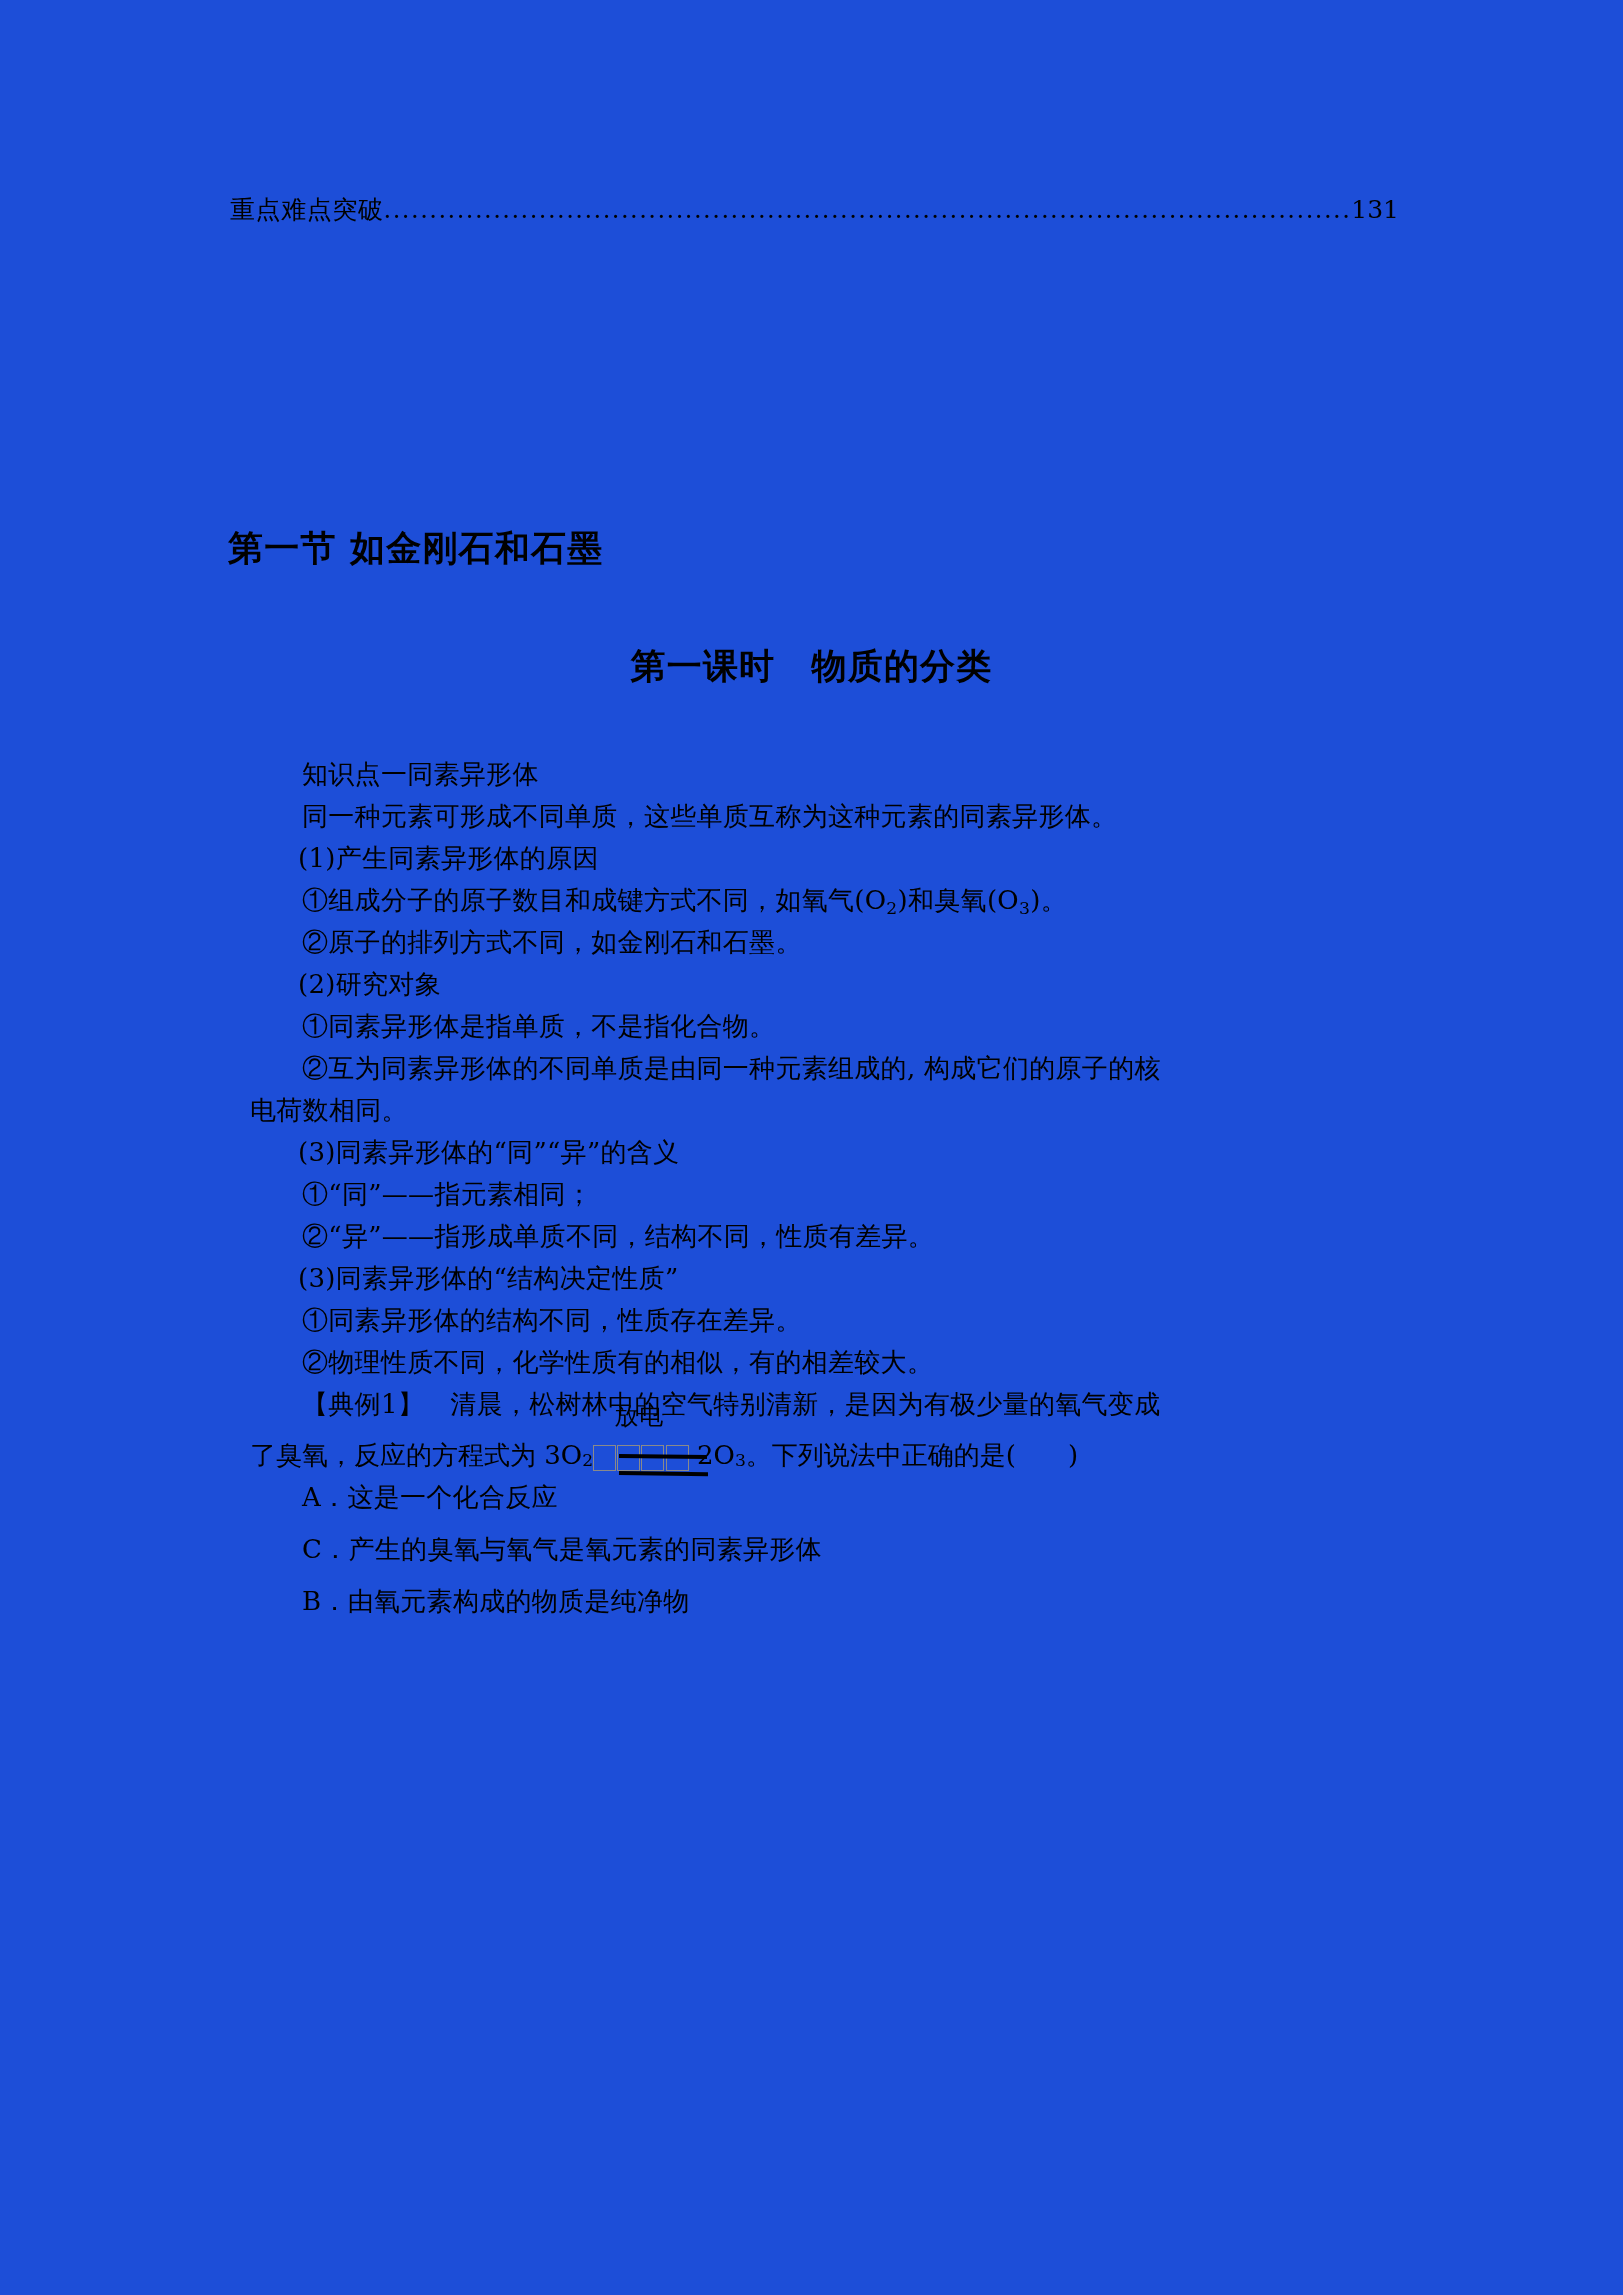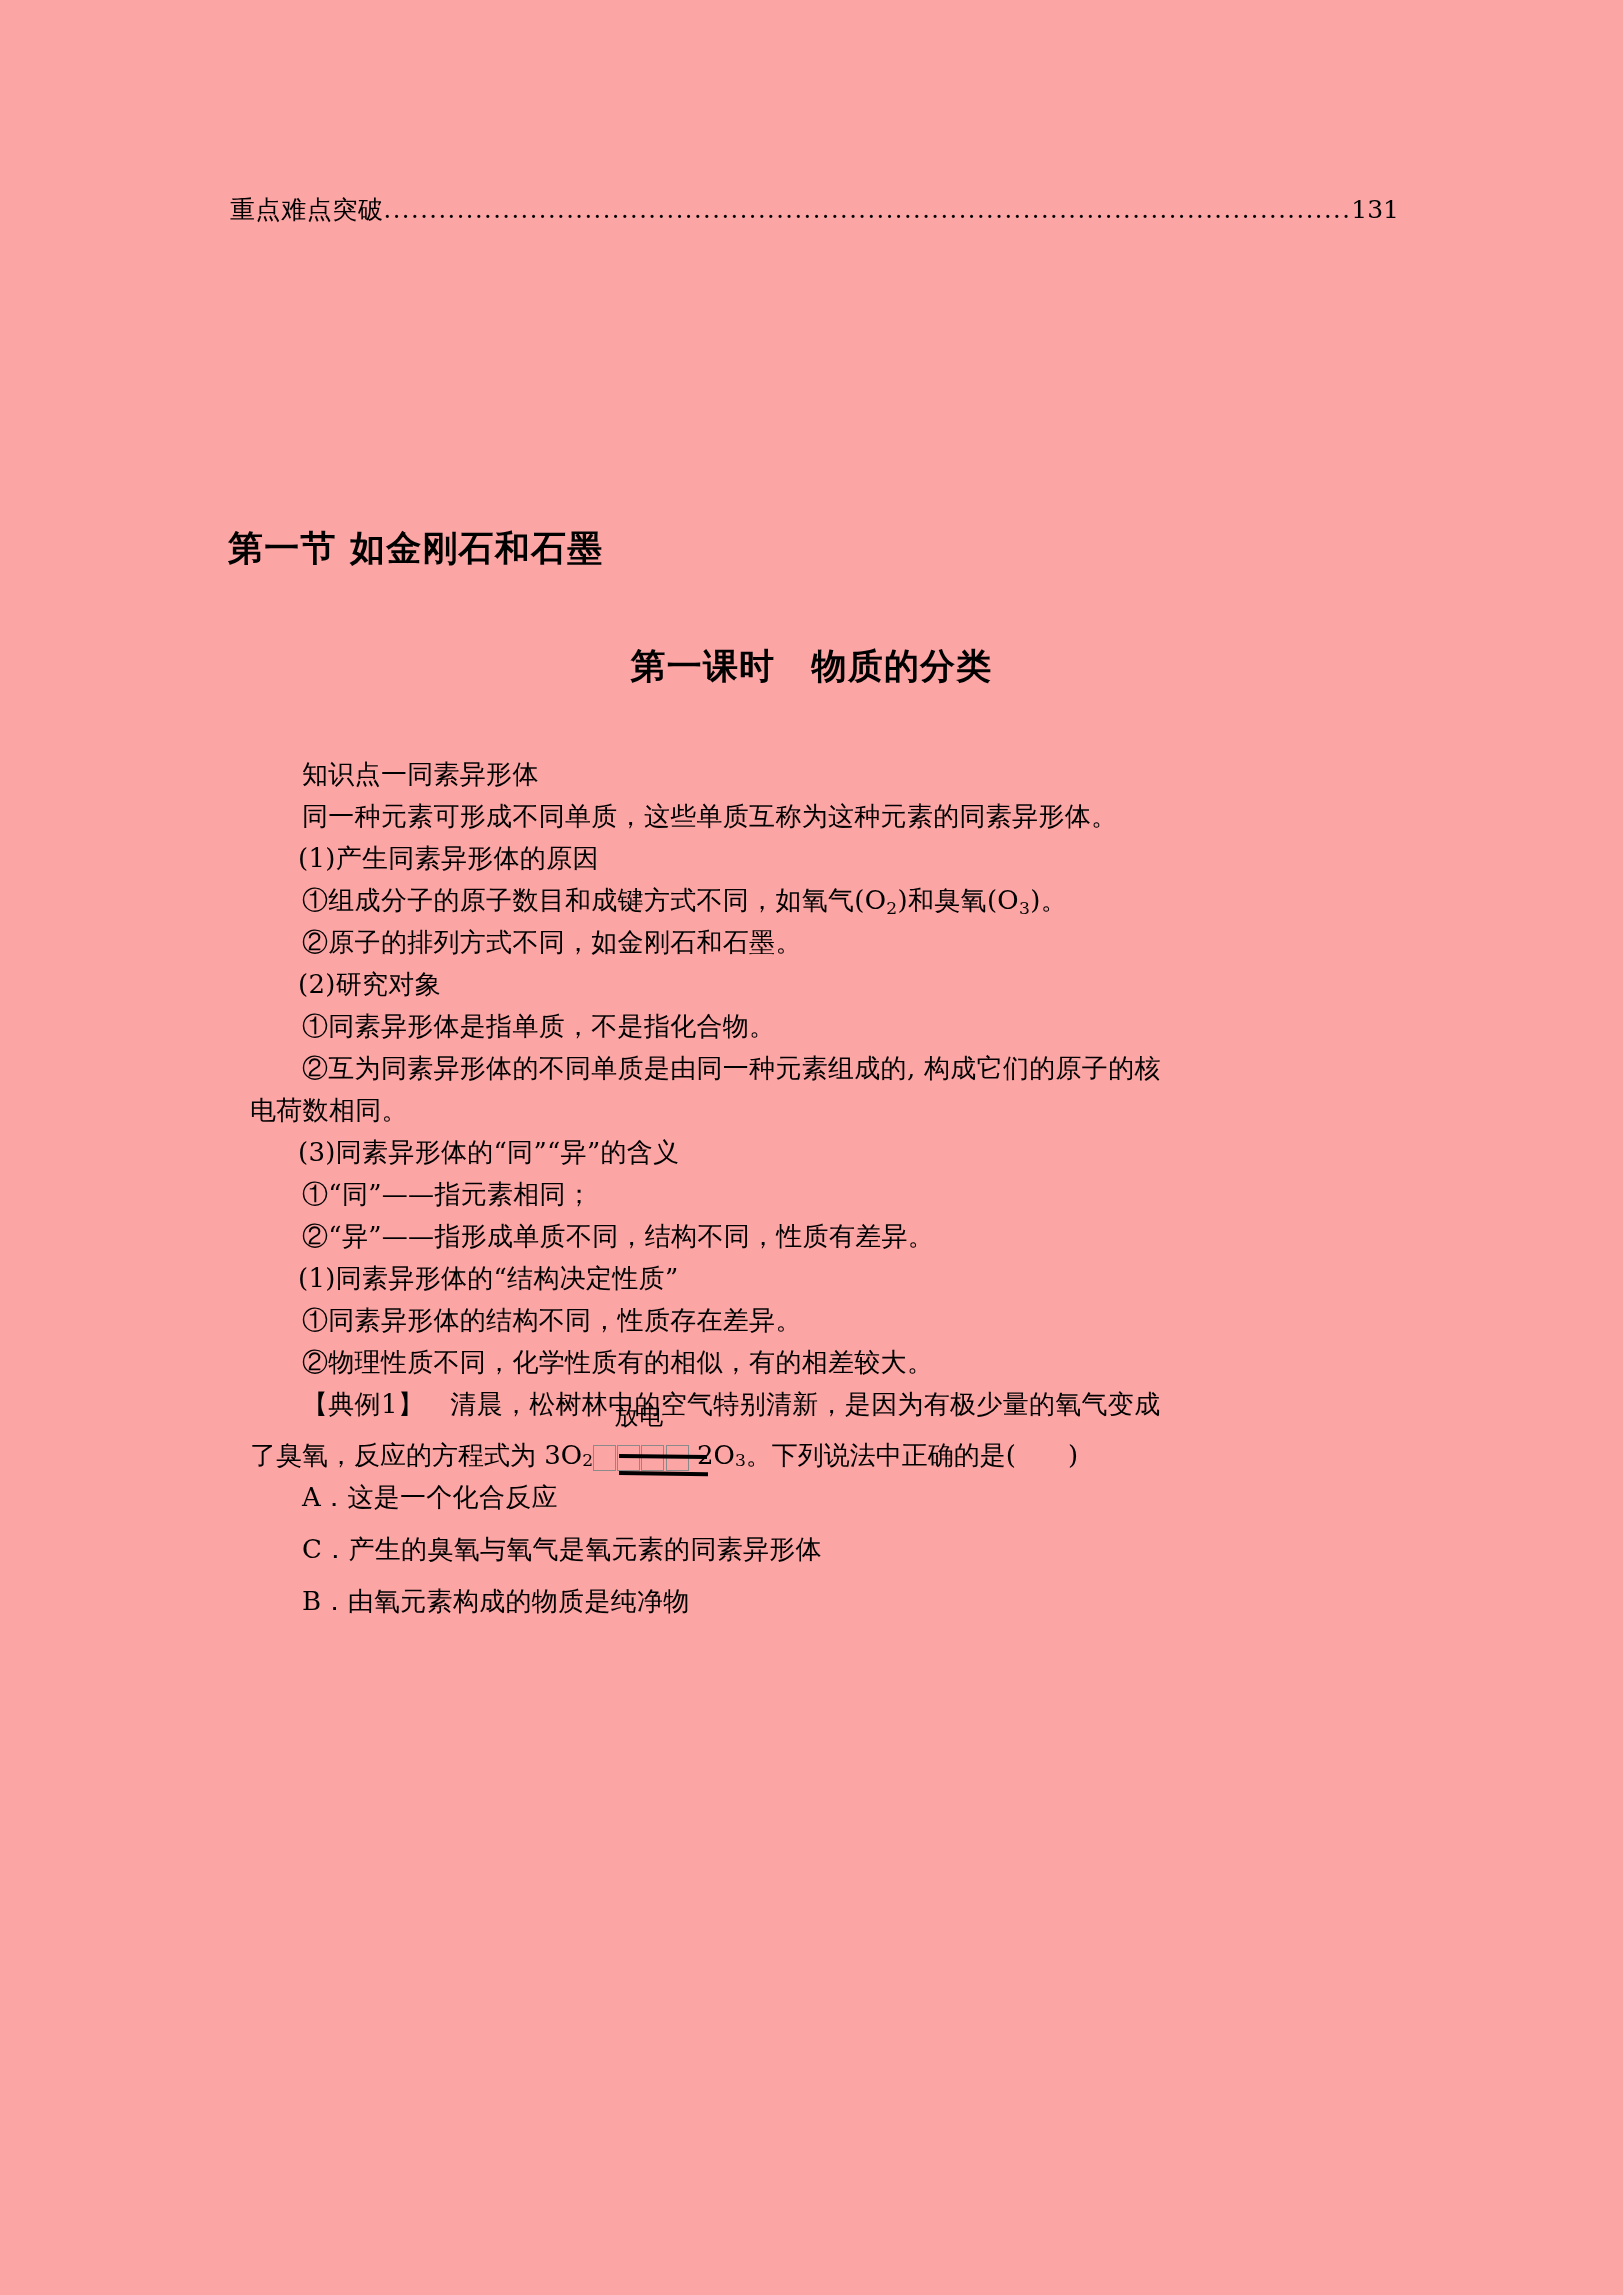--- a/index.html
+++ b/index.html
@@ -12,21 +12,21 @@
     height: 2295px;
     position: relative;
     font-family: "DejaVu Serif", "Liberation Serif", serif;
     color: #000000;
     overflow: hidden;
   }
 
   .page {
     position: absolute;
     inset: 0;
-    background: #fca5a5;
+    background: #1d4ed8;
   }
 
   
   .toc-line {
     position: absolute;
     left: 230px;
     top: 194px;
     width: 1169px;
     display: flex;
     align-items: baseline;
@@ -237,21 +237,21 @@
     <div class="body-line indent">②互为同素异形体的不同单质是由同一种元素组成的, 构成它们的原子的核</div>
 
     <div class="body-line flush">电荷数相同。</div>
 
     <div class="body-line paren">(3)同素异形体的“同”“异”的含义</div>
 
     <div class="body-line indent">①“同”——指元素相同；</div>
 
     <div class="body-line indent">②“异”——指形成单质不同，结构不同，性质有差异。</div>
 
-    <div class="body-line paren">(1)同素异形体的“结构决定性质”</div>
+    <div class="body-line paren">(3)同素异形体的“结构决定性质”</div>
 
     <div class="body-line indent">①同素异形体的结构不同，性质存在差异。</div>
 
     <div class="body-line indent">②物理性质不同，化学性质有的相似，有的相差较大。</div>
 
     <div class="body-line indent"><span>【典例1】</span><span>　</span><span>清晨，松树林中的空气特别清新，是因为有极少量的氧气变成</span></div>
 
     <div class="eq-line">
       <span class="eq-pre">了臭氧，反应的方程式为 3O</span>
         <sub>2</sub>

